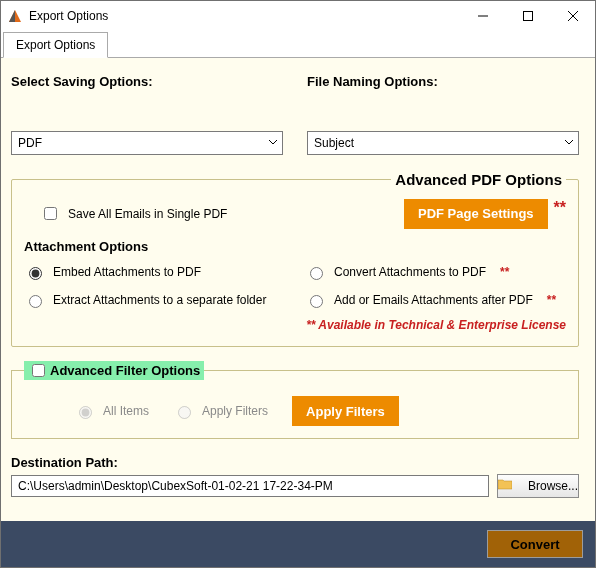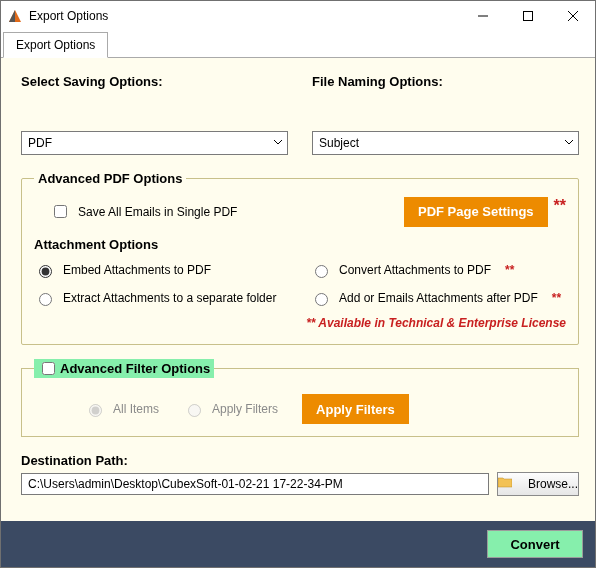--- a/index.html
+++ b/index.html
@@ -6,46 +6,46 @@
   body { margin: 0; background: #fff; width: 596px; height: 568px; overflow: hidden; }
   .window { width: 596px; height: 568px; border: 1px solid #707070; display: flex; flex-direction: column; }
   .titlebar { height: 30px; display: flex; align-items: center; padding: 0 0 0 6px; background: #fff; }
   .titlebar .icon { width: 16px; height: 16px; margin-right: 6px; display: flex; align-items: center; justify-content: center; }
   .titlebar .title { font-size: 12px; flex: 1; }
   .winbtns { display: flex; height: 100%; }
   .winbtn { width: 45px; height: 29px; display: flex; align-items: center; justify-content: center; }
   .winbtn svg { width: 10px; height: 10px; }
   .tabstrip { height: 27px; border-bottom: 1px solid #aaa; display: flex; padding-left: 2px; background: #fff; }
   .tab { height: 26px; padding: 0 12px; display: flex; align-items: center; font-size: 12px; background: #fff; border: 1px solid #aaa; border-bottom: 1px solid #fff; position: relative; top: 1px; }
-  .content { flex: 1; background: #fffdee; padding: 16px 16px 10px 20px; display: flex; flex-direction: column; }
+  .content { flex: 1; background: #fffdee; padding: 16px 16px 10px 10px; display: flex; flex-direction: column; }
   .row { display: flex; gap: 24px; }
   .col { flex: 1; display: flex; flex-direction: column; }
   .lbl-bold { font-weight: 700; font-size: 13px; margin-bottom: 6px; }
   .sel { height: 24px; border: 1px solid #7a7a7a; background: #fff; display: flex; align-items: center; padding: 0 4px 0 6px; font-size: 12px; justify-content: space-between; margin-top: 36px; }
   .sel .chev { color: #333; }
   fieldset.group { border: 1px solid #c8c08a; border-radius: 2px; margin: 16px 0 8px 0; padding: 10px 12px 14px 12px; position: relative; }
-  fieldset.group > legend { font-weight: 700; font-size: 13px; padding: 0 4px; background: #fffdee; }
+  fieldset.group > legend { font-weight: 700; font-size: 15px; padding: 0 4px; background: #fffdee; text-align: right; }
   .chk-row, .rad-row { display: flex; align-items: center; gap: 8px; font-size: 12px; margin: 6px 0; }
   input[type=checkbox], input[type=radio] { accent-color: #333; }
   .btn-orange { background: #ed8b00; color: #fff; font-weight: 700; border: none; height: 30px; padding: 0 14px; font-size: 13px; cursor: pointer; }
   .redstars { color: #c82020; font-weight: 700; margin-left: 6px; }
   .sub-head { font-weight: 700; font-size: 13px; margin: 10px 0 4px 0; }
   .attach-grid { display: flex; gap: 20px; }
   .attach-col { flex: 1; display: flex; flex-direction: column; }
   .note { color: #c82020; font-style: italic; font-weight: 600; font-size: 12px; text-align: right; margin-top: 4px; }
   fieldset.filters { border: 1px solid #c8c08a; margin: 6px 0 10px 0; padding: 10px 12px 12px 12px; position: relative; }
   fieldset.filters > legend { display: flex; align-items: center; gap: 2px; background: #86efac; padding: 0 4px; font-weight: 700; font-size: 13px; }
   .filters-body { display: flex; align-items: center; gap: 24px; padding-left: 50px; margin-top: 6px; }
   .disabled { color: #8a8a8a; }
   .dest-lbl { font-weight: 700; font-size: 13px; margin-top: 6px; }
   .dest-row { display: flex; gap: 8px; align-items: center; margin-top: 4px; }
   .txt { flex: 1; height: 22px; border: 1px solid #7a7a7a; background: #fff; padding: 0 6px; font-size: 12px; }
   .browse { height: 24px; width: 82px; background: linear-gradient(#fdfdfd,#e6e6e6); border: 1px solid #8a8a8a; font-size: 12px; display: flex; align-items: center; justify-content: center; gap: 16px; cursor: pointer; }
   .bottombar { height: 46px; background: #3b4a63; display: flex; align-items: center; justify-content: flex-end; padding: 0 12px; }
-  .convert { width: 96px; height: 28px; background: #86efac; border: 1px solid #9c9c9c; font-weight: 700; font-size: 13px; cursor: pointer; }
+  .convert { width: 96px; height: 28px; background: #a16207; border: 1px solid #9c9c9c; font-weight: 700; font-size: 13px; cursor: pointer; }
   .pdfrow { display: flex; align-items: center; justify-content: space-between; }
   .chev-svg { width: 10px; height: 10px; }
 </style>
 </head>
 <body>
 
 <div class="window">
   <div class="titlebar">
     <span class="icon">
       <svg viewBox="0 0 16 16">

